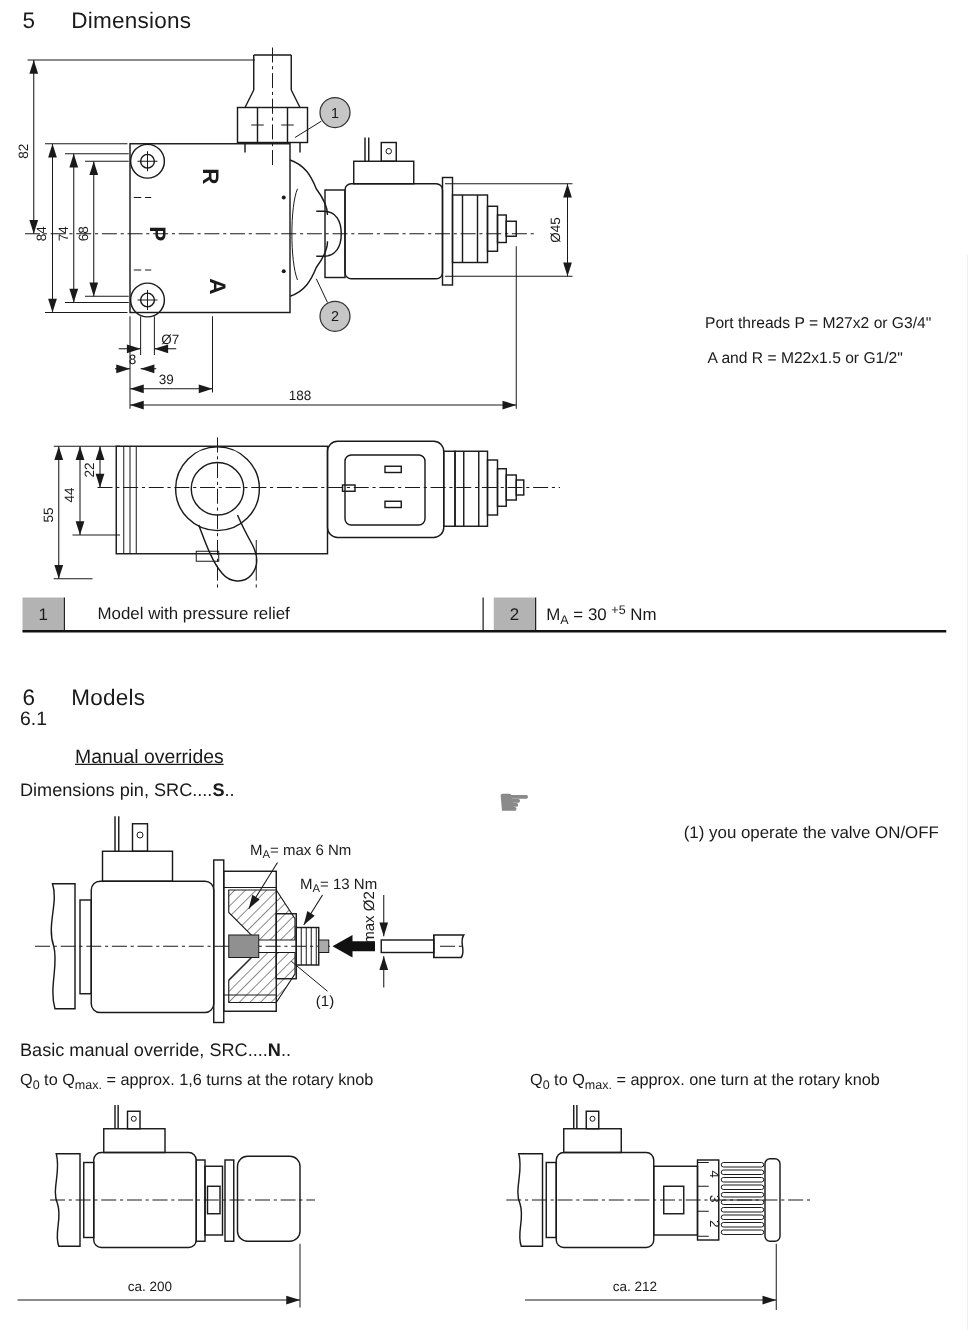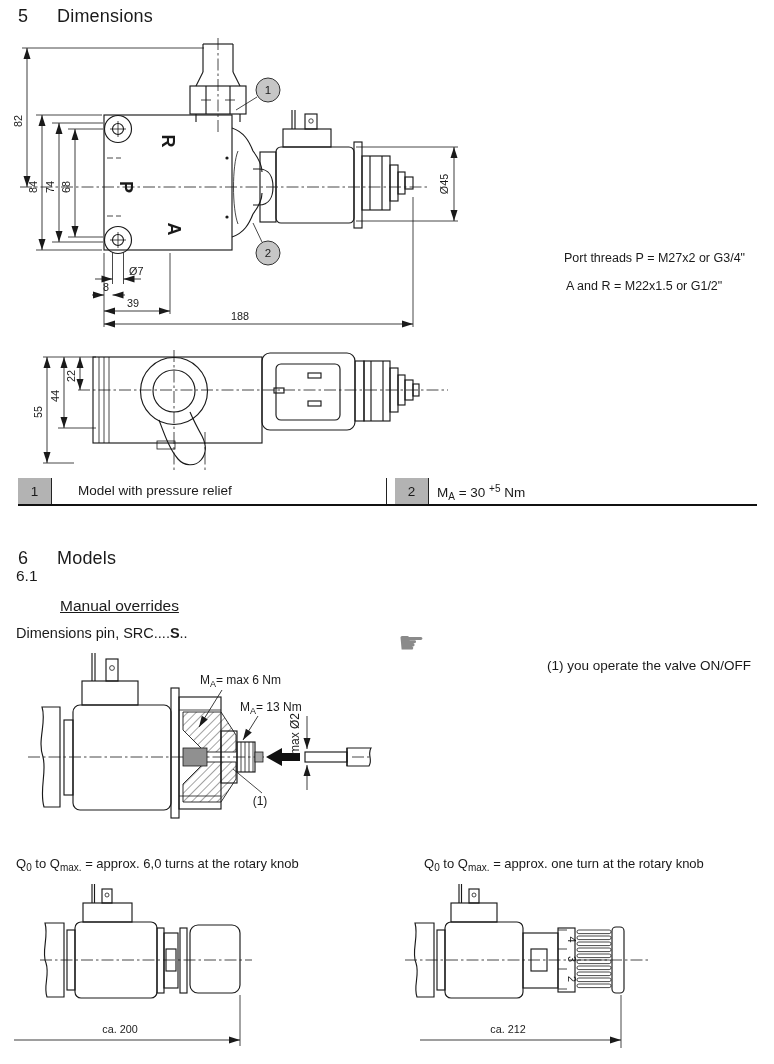--- a/index.html
+++ b/index.html
@@ -288,21 +288,22 @@
 
       <text class="anot" font-size="11" x="299" y="734" text-anchor="middle" transform="rotate(-90 299 734)">max Ø2</text>
       <line class="dim" x1="307" y1="716" x2="307" y2="749" marker-end="url(#arr)"></line>
       <line class="dim" x1="307" y1="790" x2="307" y2="765" marker-end="url(#arr)"></line>
 
       <line class="thin" x1="262" y1="793" x2="233" y2="769"></line>
       <text class="anot" x="260" y="805" text-anchor="middle">(1)</text>
     </g>
   </svg>
 
-  <div class="abs body-txt" style="left:16px;top:856px;"><span>Q</span><span class="sb">0</span><span> to Q</span><span class="sb">max.</span><span> = approx. 6,0 turns at the rotary knob</span></div>
+  <div class="abs dtitle" style="left:16px;top:833px;"><span>Basic manual override, SRC....</span><b>N</b><span>..</span></div>
+  <div class="abs body-txt" style="left:16px;top:856px;"><span>Q</span><span class="sb">0</span><span> to Q</span><span class="sb">max.</span><span> = approx. 1,6 turns at the rotary knob</span></div>
 
   <div class="abs body-txt" style="left:424px;top:856px;"><span>Q</span><span class="sb">0</span><span> to Q</span><span class="sb">max.</span><span> = approx. one turn at the rotary knob</span></div>
 
   <svg style="top:0;" width="280" height="1060" viewBox="0 0 280 1060">
     <g>
       <line class="cline" x1="40" y1="960" x2="252" y2="960"></line>
       <path class="ln" d="M64,923 H45 C49,937 41,952 46,963 C50,975 43,986 47,997 H64 Z"></path>
       <rect class="ln" x="67" y="930" width="8" height="60"></rect>
       <rect class="ln" x="75" y="922" width="82" height="76" rx="6"></rect>
       <rect class="ln" x="83" y="903" width="49" height="19"></rect>

